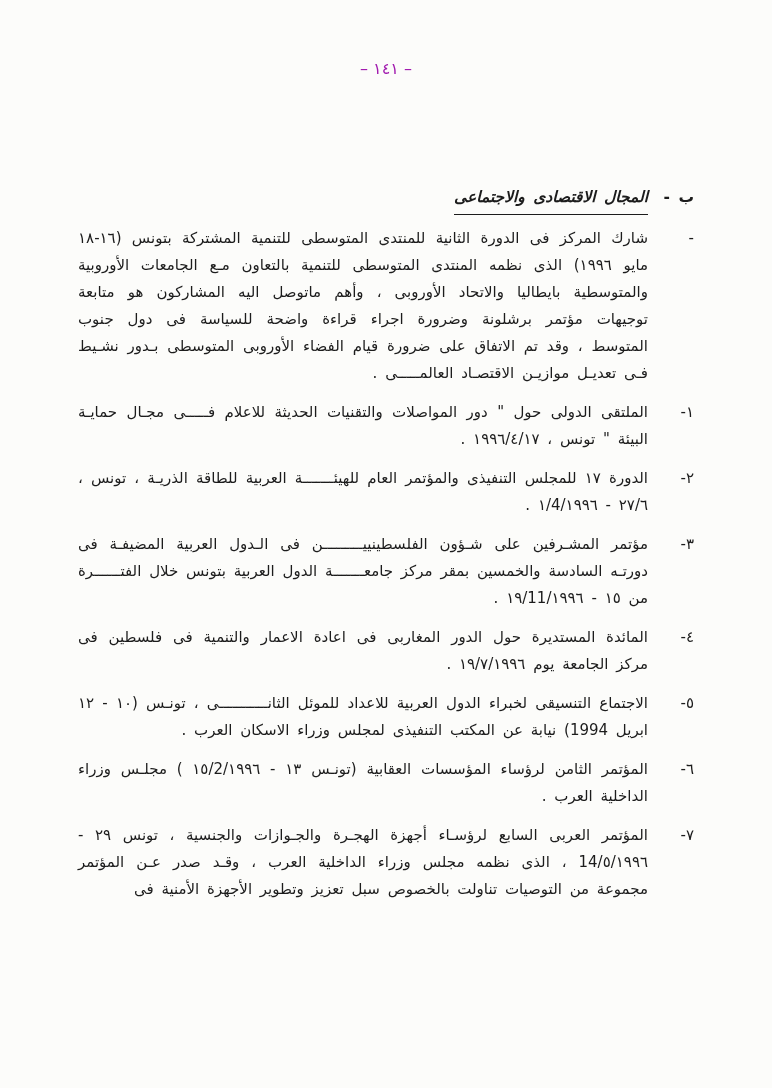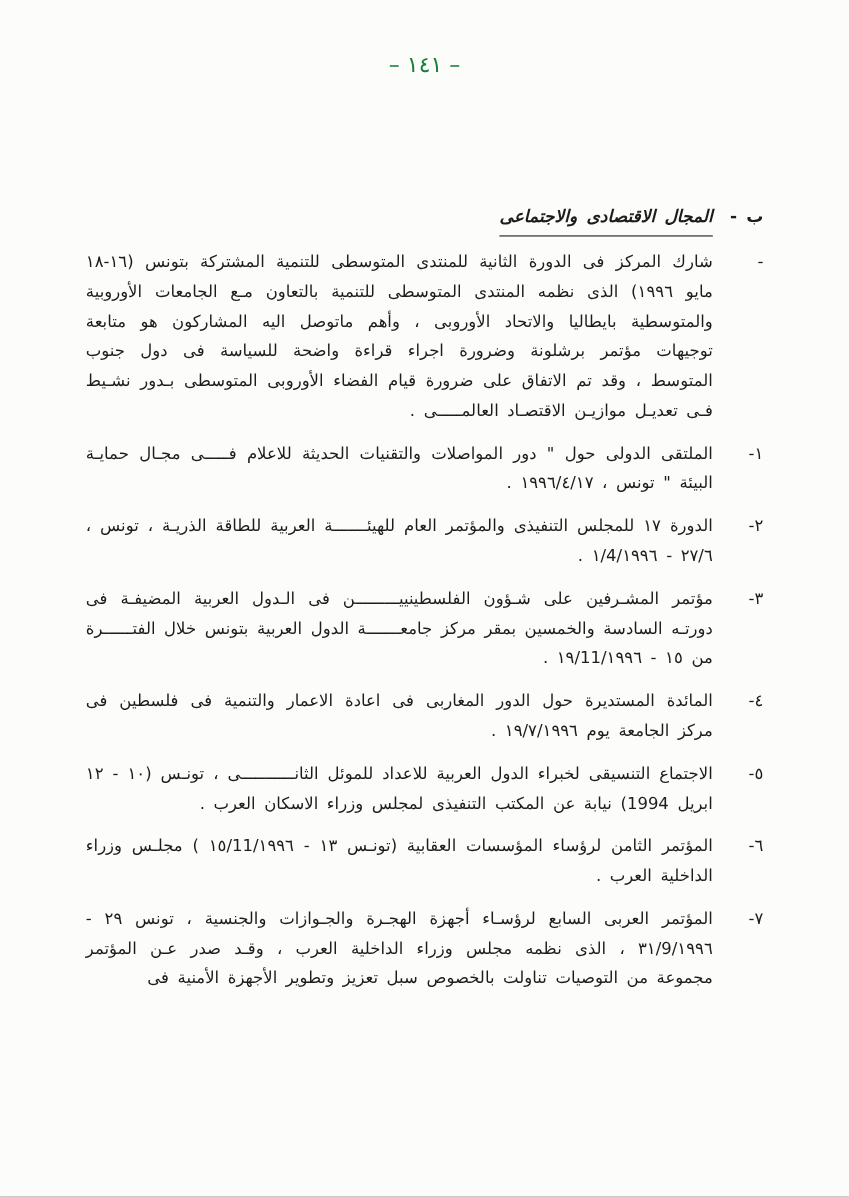--- a/index.html
+++ b/index.html
@@ -14,28 +14,28 @@
     width: 772px;
     height: 1088px;
     margin: 0 auto;
     background: #fcfcfa;
     color: #1e1e1e;
     overflow: hidden;
     box-shadow: 0 0 8px rgba(0,0,0,.4);
   }
   .page-number {
     position: absolute;
-    top: 46px;
+    top: 59px;
     left: 0;
     width: 100%;
     text-align: center;
     direction: rtl;
-    font-size: 20px;
+    font-size: 16px;
     letter-spacing: 2px;
-    color: #15803d;
+    color: #a21caf;
   }
   .content {
     position: absolute;
     top: 184px;
     right: 78px;
     width: 616px;
     direction: rtl;
     font-size: 15px;
     line-height: 27px;
     word-spacing: 3px;
@@ -120,22 +120,22 @@
       <div class="flow-text">المائدة المستديرة حول الدور المغاربى فى اعادة الاعمار والتنمية فى فلسطين فى مركز الجامعة يوم ١٩/٧/١٩٩٦ .</div>
     </div>
 
     <div class="row list-item">
       <span class="marker">٥-</span>
       <div class="flow-text">الاجتماع التنسيقى لخبراء الدول العربية للاعداد للموئل الثانـــــــــــى ، تونـس (١٠ - ١٢ ابريل 1994) نيابة عن المكتب التنفيذى لمجلس وزراء الاسكان العرب .</div>
     </div>
 
     <div class="row list-item">
       <span class="marker">٦-</span>
-      <div class="flow-text">المؤتمر الثامن لرؤساء المؤسسات العقابية (تونـس ١٣ - ١٥/11/١٩٩٦ ) مجلـس وزراء الداخلية العرب .</div>
+      <div class="flow-text">المؤتمر الثامن لرؤساء المؤسسات العقابية (تونـس ١٣ - ١٥/2/١٩٩٦ ) مجلـس وزراء الداخلية العرب .</div>
     </div>
 
     <div class="row list-item">
       <span class="marker">٧-</span>
-      <div class="flow-text">المؤتمر العربى السابع لرؤسـاء أجهزة الهجـرة والجـوازات والجنسية ، تونس ٢٩ - ٣١/9/١٩٩٦ ، الذى نظمه مجلس وزراء الداخلية العرب ، وقـد صدر عـن المؤتمر مجموعة من التوصيات تناولت بالخصوص سبل تعزيز وتطوير الأجهزة الأمنية فى</div>
+      <div class="flow-text">المؤتمر العربى السابع لرؤسـاء أجهزة الهجـرة والجـوازات والجنسية ، تونس ٢٩ - 14/٥/١٩٩٦ ، الذى نظمه مجلس وزراء الداخلية العرب ، وقـد صدر عـن المؤتمر مجموعة من التوصيات تناولت بالخصوص سبل تعزيز وتطوير الأجهزة الأمنية فى</div>
     </div>
 
   </div>
 </div>
 
 </body></html>

